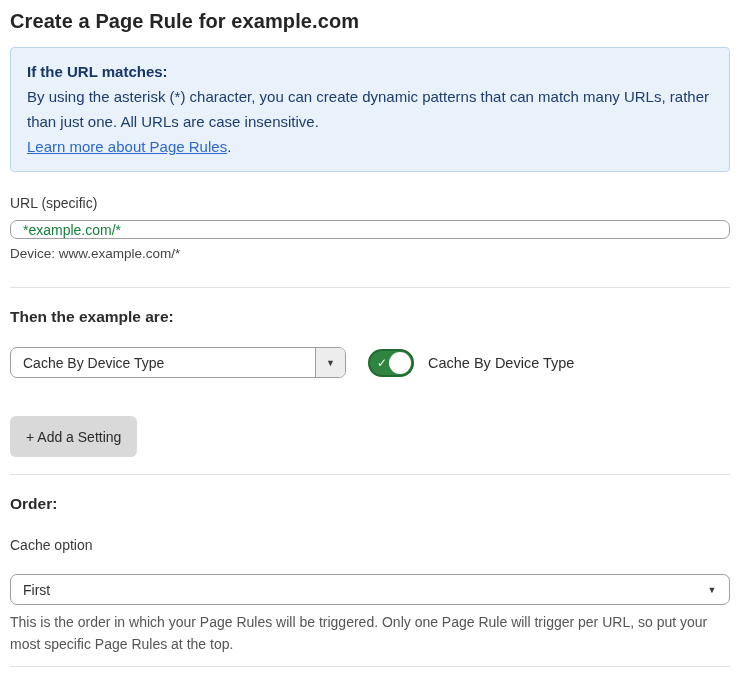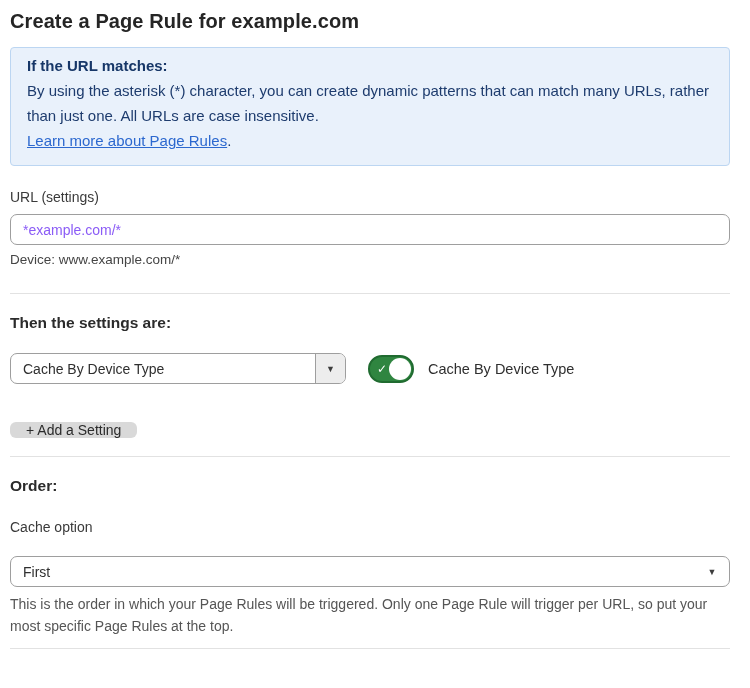--- a/index.html
+++ b/index.html
@@ -20,21 +20,21 @@
     color: #252525;
     line-height: 26px;
     letter-spacing: 0.1px;
   }
   
   .info-box {
     margin-top: 13px;
     background: #e9f1fb;
     border: 1px solid #bcd6f2;
     border-radius: 4px;
-    padding: 5px 16px 12px 16px;
+    padding: 11px 16px 12px 16px;
     color: #1e3c6e;
     font-size: 15px;
     line-height: 25px;
   }
   .info-box .info-heading {
     font-weight: 700;
     color: #173768;
   }
   .info-box .info-body { color: #1e3c6e; }
   .info-box a.info-link {
@@ -45,27 +45,27 @@
   
   .field-label {
     font-size: 14px;
     color: #3a3a3a;
     margin-top: 22px;
     line-height: 18px;
   }
   .text-input {
     display: block;
     width: 720px;
-    height: 31px;
+    height: 19px;
     margin-top: 8px;
     border: 1px solid #9e9e9e;
     border-radius: 7px;
     padding: 0 12px;
     font-size: 14px;
-    color: #8b5cf6;
+    color: #15803d;
     font-family: "Liberation Sans", "DejaVu Sans", sans-serif;
     background: #fff;
     outline: none;
   }
   .helper-text {
     margin-top: 6px;
     font-size: 13.5px;
     color: #454545;
     line-height: 18px;
   }
@@ -166,21 +166,21 @@
   .toggle-label {
     margin-left: 14px;
     font-size: 14.5px;
     color: #2f2f2f;
   }
   
   .btn {
     display: inline-flex;
     align-items: center;
     justify-content: center;
-    height: 16px;
+    height: 41px;
     border: none;
     border-radius: 6px;
     font-size: 14px;
     font-family: "Liberation Sans", "DejaVu Sans", sans-serif;
     cursor: pointer;
     padding: 0 16px;
     line-height: 1;
   }
   .btn-gray {
     background: #d9d9d9;
@@ -205,27 +205,27 @@
 <div class="container">
 
   <h1 class="page-title">Create a Page Rule for example.com</h1>
 
   <div class="info-box">
     <div class="info-heading">If the URL matches:</div>
     <div class="info-body">By using the asterisk (*) character, you can create dynamic patterns that can match many URLs, rather than just one. All URLs are case insensitive.</div>
     <div class="info-link-line"><a class="info-link">Learn more about Page Rules</a><span>.</span></div>
   </div>
 
-  <div class="field-label">URL (settings)</div>
+  <div class="field-label">URL (specific)</div>
   <input class="text-input" type="text" value="*example.com/*" style="">
   <div class="helper-text">Device: www.example.com/*</div>
 
   <hr class="divider">
 
-  <div class="section-heading">Then the settings are:</div>
+  <div class="section-heading">Then the example are:</div>
 
 
   <div class="setting-row">
     <div class="select-box setting-select">
       <span class="select-value">Cache By Device Type</span>
       <span class="select-arrow-seg">
           <span>▼</span>
         </span>
     </div>
     <div class="toggle">

